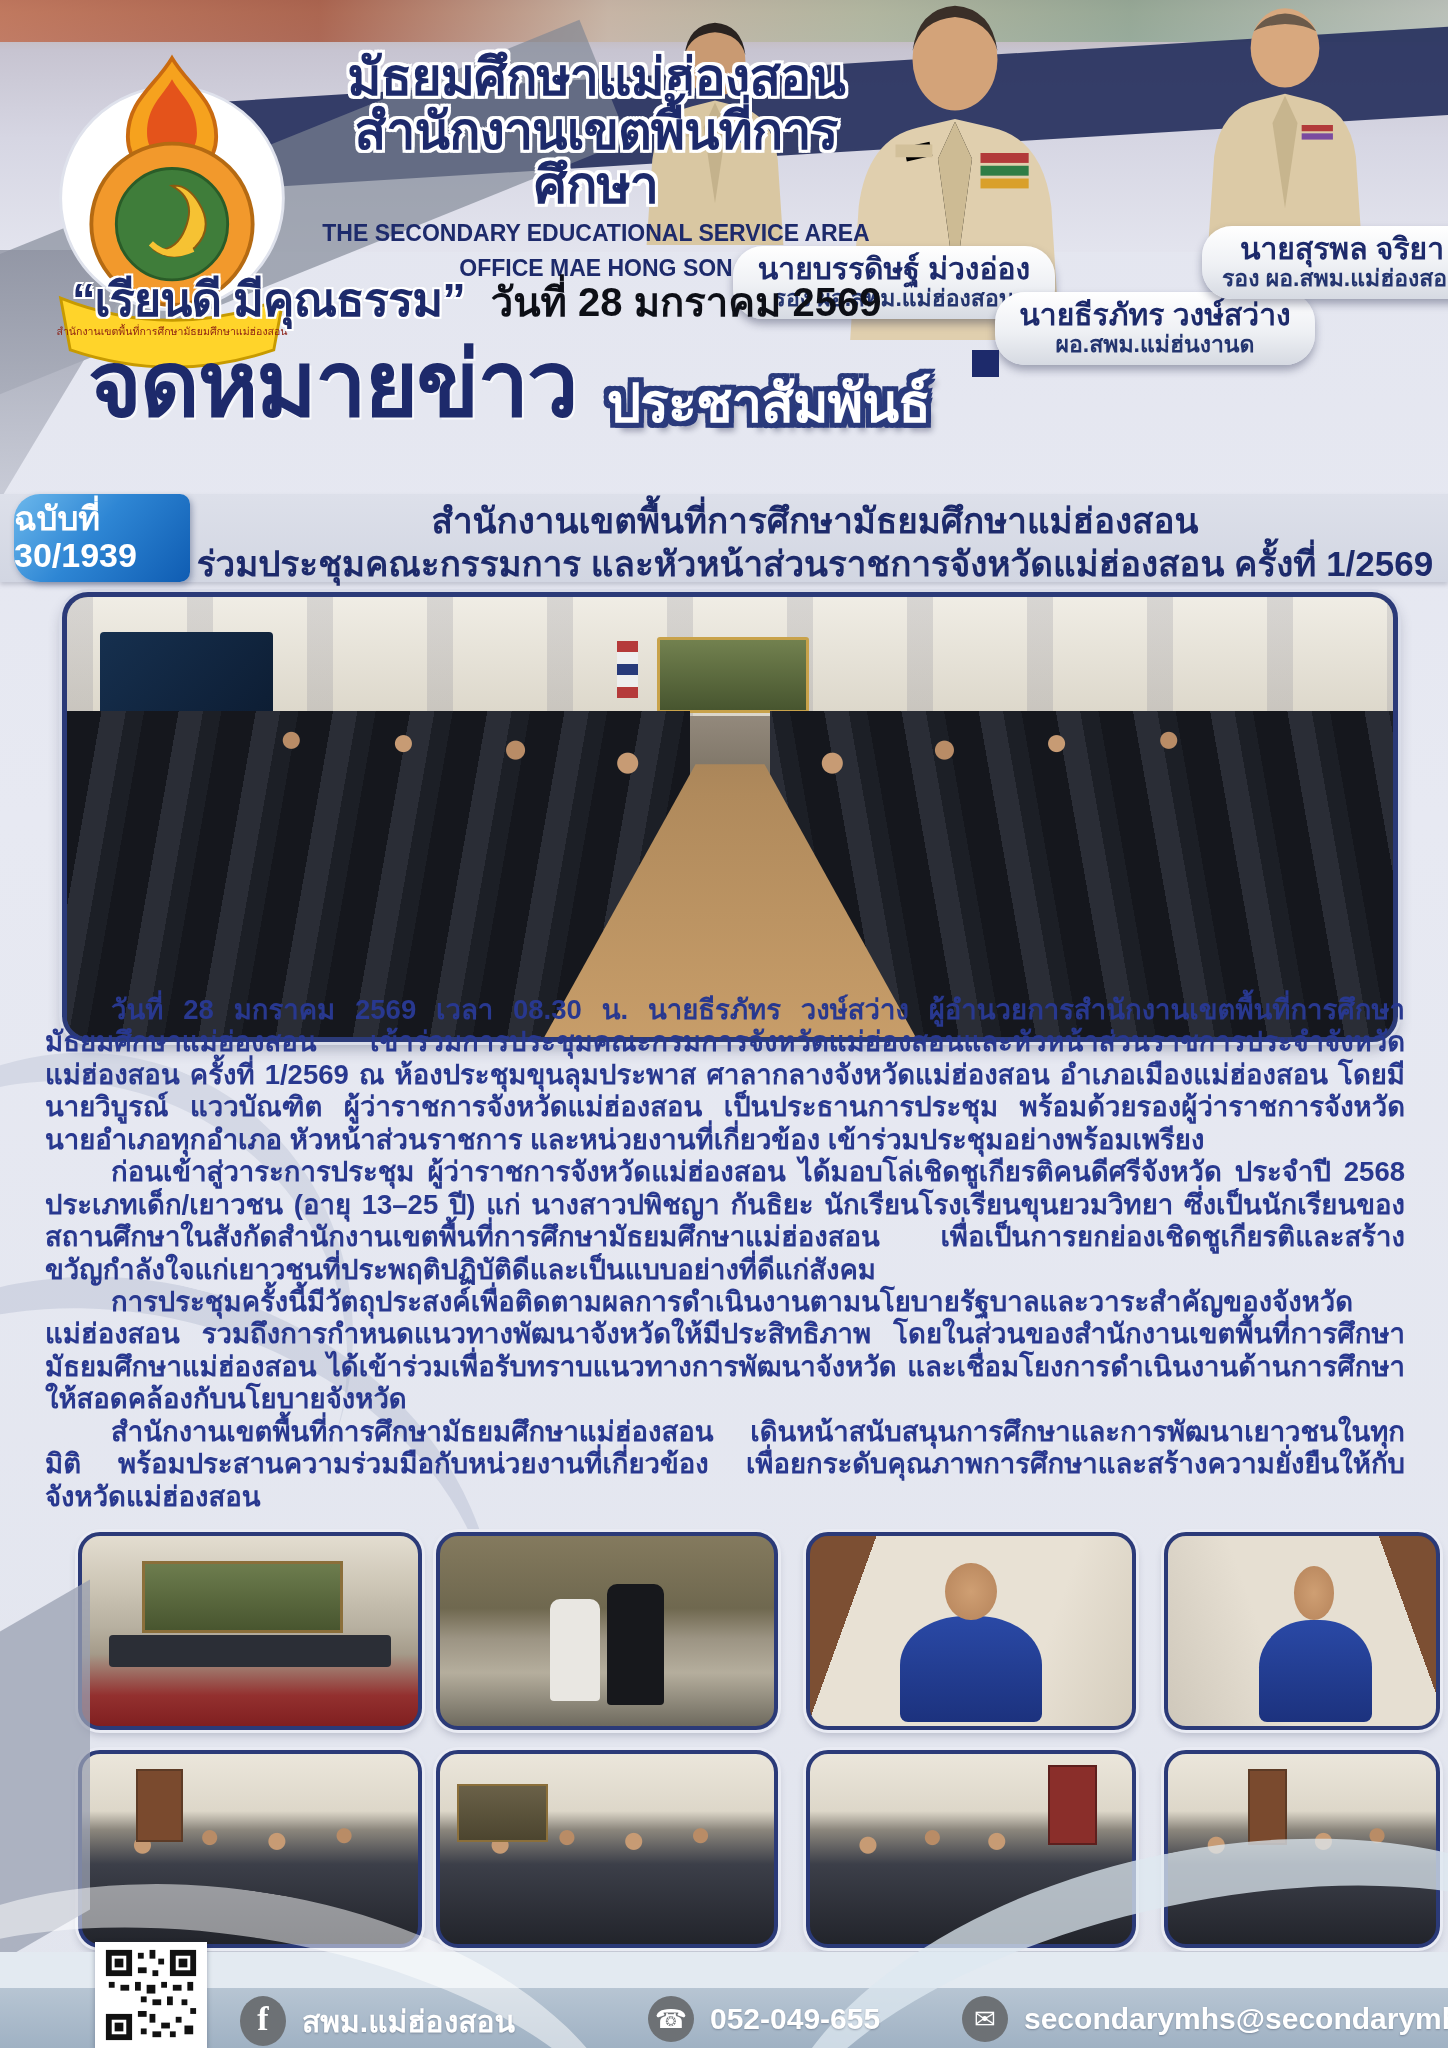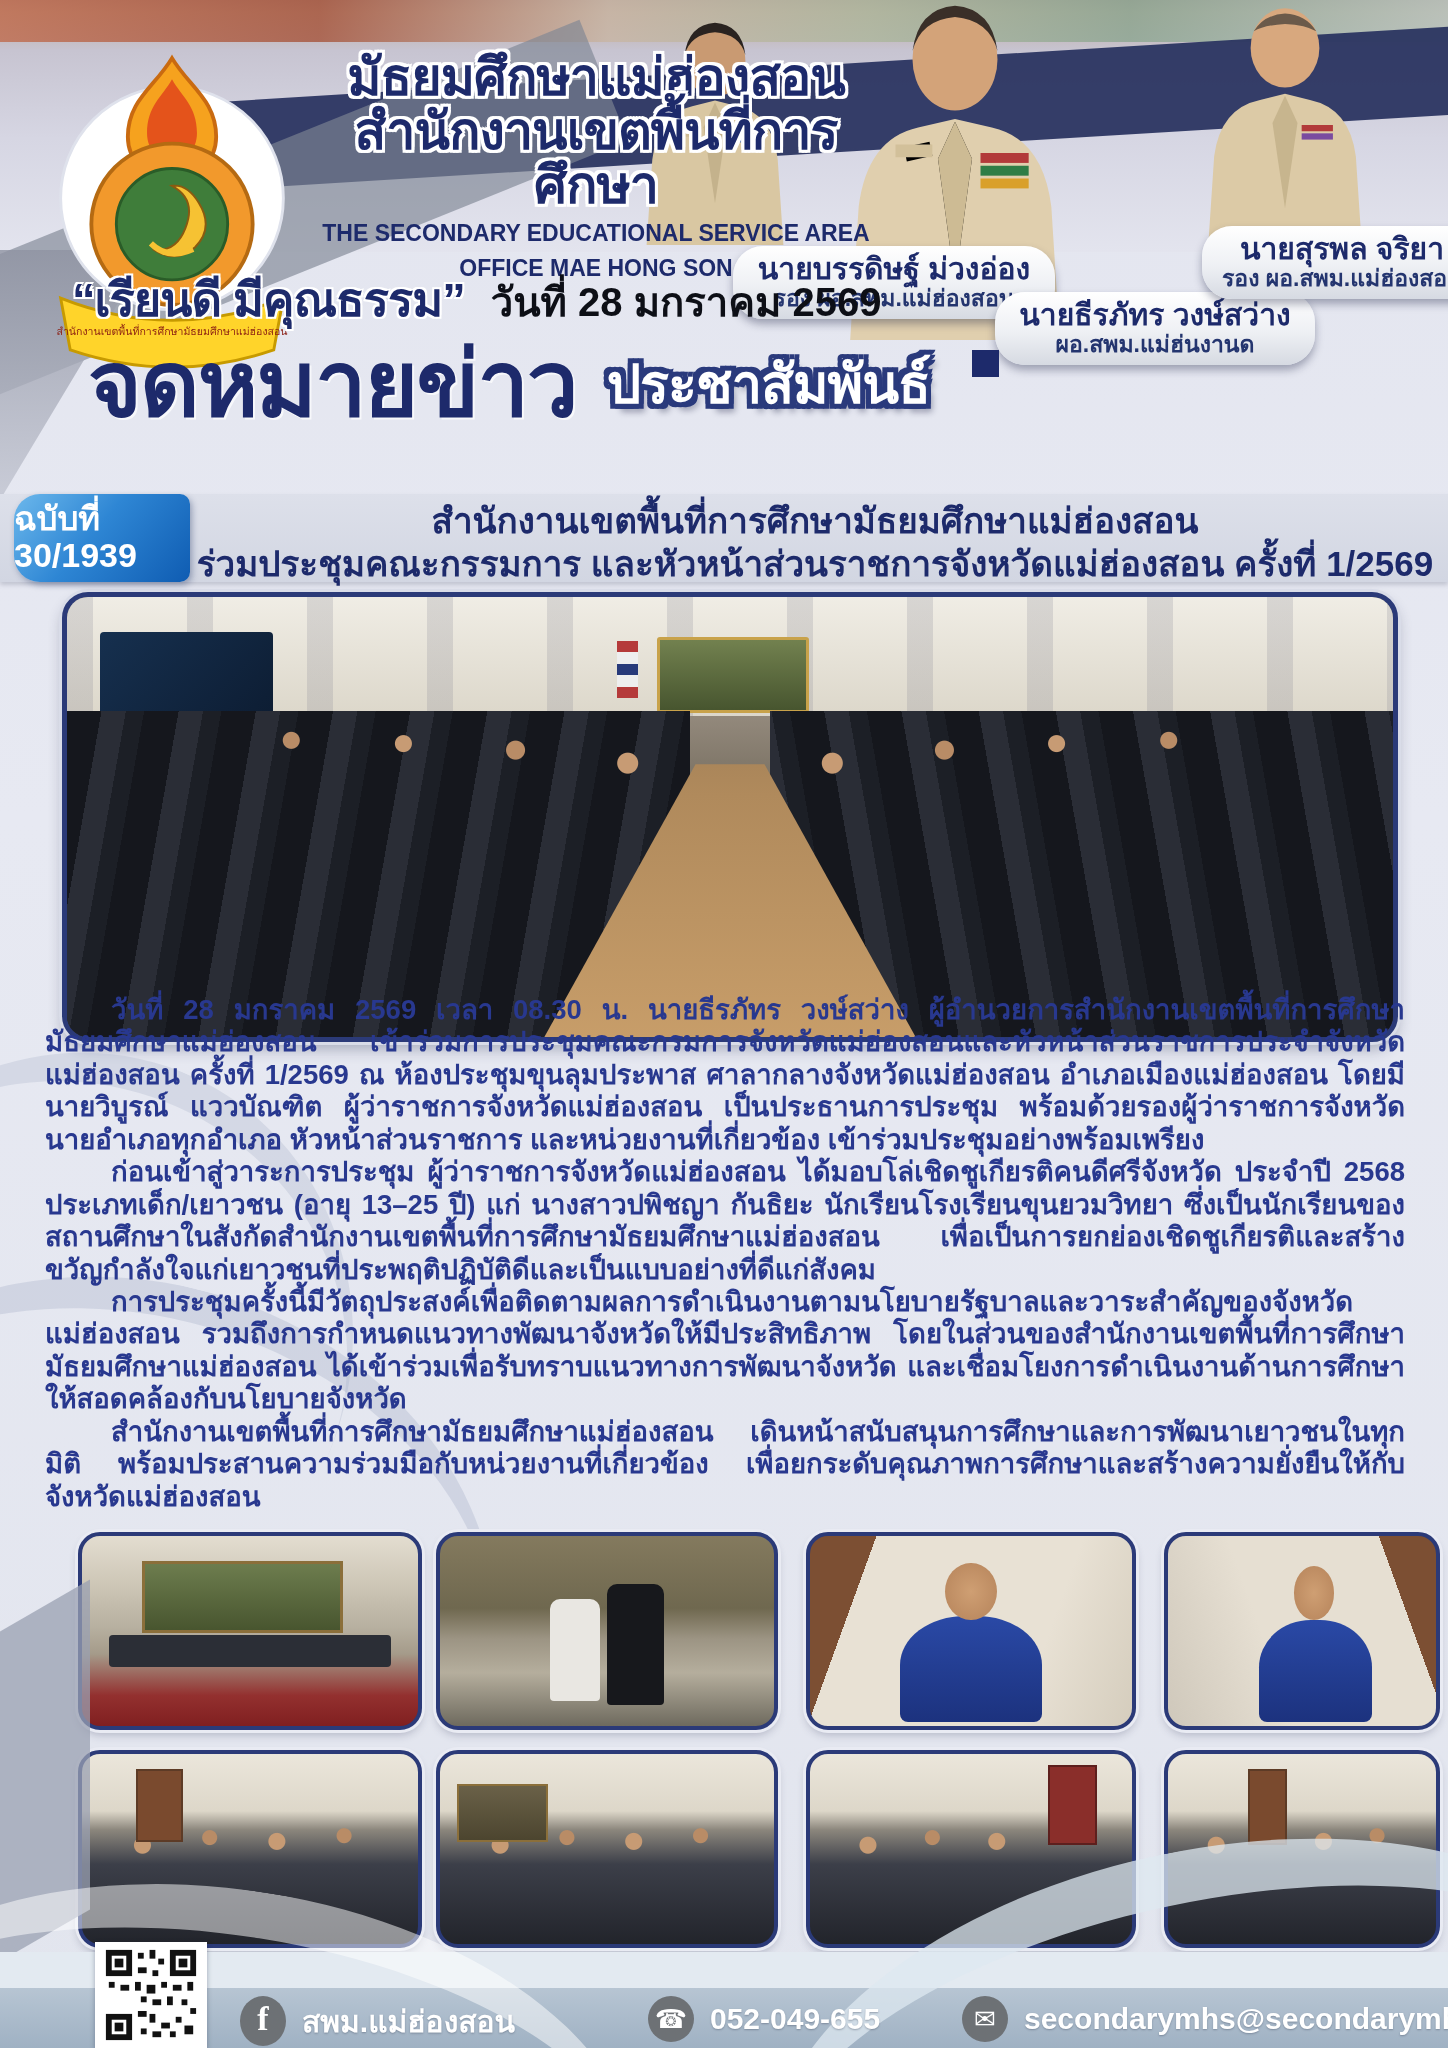--- a/index.html
+++ b/index.html
@@ -29,21 +29,21 @@
   .plate{position:absolute;z-index:4;background:linear-gradient(180deg,#ffffff 0%,#eef0f4 55%,#d6dae2 100%);
         border-radius:30px;box-shadow:0 5px 9px rgba(20,25,60,.35);text-align:center;padding:6px 20px 8px;}
   .plate .nm{font-size:30px;font-weight:bold;color:#1d2a6b;line-height:1.12;white-space:nowrap;}
   .plate .tt{font-size:23px;font-weight:bold;color:#24356f;line-height:1.1;white-space:nowrap;}
   
   .slogan-row{position:absolute;left:72px;top:262px;display:flex;align-items:baseline;gap:26px;z-index:6;}
   .slogan{font-size:47px;font-weight:bold;color:#1d2a6b;letter-spacing:-1px;
         text-shadow:-2px -2px 0 #fff,2px -2px 0 #fff,-2px 2px 0 #fff,2px 2px 0 #fff;}
   .date{font-size:40px;font-weight:bold;color:#0d0f16;}
   
-  .big-title{position:absolute;left:88px;top:338px;display:flex;align-items:center;gap:30px;z-index:6;}
+  .big-title{position:absolute;left:88px;top:338px;display:flex;align-items:flex-end;gap:30px;z-index:6;}
   .jt{font-size:92px;font-weight:bold;color:#1d2a6b;letter-spacing:-2px;line-height:1;
         text-shadow:2px 2px 0 rgba(255,255,255,.7);}
   .pt{font-size:54px;font-weight:bold;color:#fff;letter-spacing:-1px;line-height:1;
         text-shadow:-5px -5px 0 #2a3a7c,5px -5px 0 #2a3a7c,-5px 5px 0 #2a3a7c,5px 5px 0 #2a3a7c,0 -5px 0 #2a3a7c,0 5px 0 #2a3a7c,-5px 0 0 #2a3a7c,5px 0 0 #2a3a7c,6px 8px 6px rgba(20,25,60,.4);}
   .accent-sq{position:absolute;left:972px;top:350px;width:27px;height:27px;background:#1d2a6b;z-index:5;}
   
   .issue-band{position:absolute;left:0;top:494px;width:1448px;height:88px;
         background:linear-gradient(180deg,#dde0ea 0%,#d2d6e2 100%);box-shadow:0 3px 4px rgba(90,95,120,.25);}
   .issue-badge{position:absolute;left:14px;top:494px;width:176px;height:88px;z-index:3;
         background:linear-gradient(130deg,#6cb8ec 0%,#2e86d4 45%,#0f5cb2 100%);

